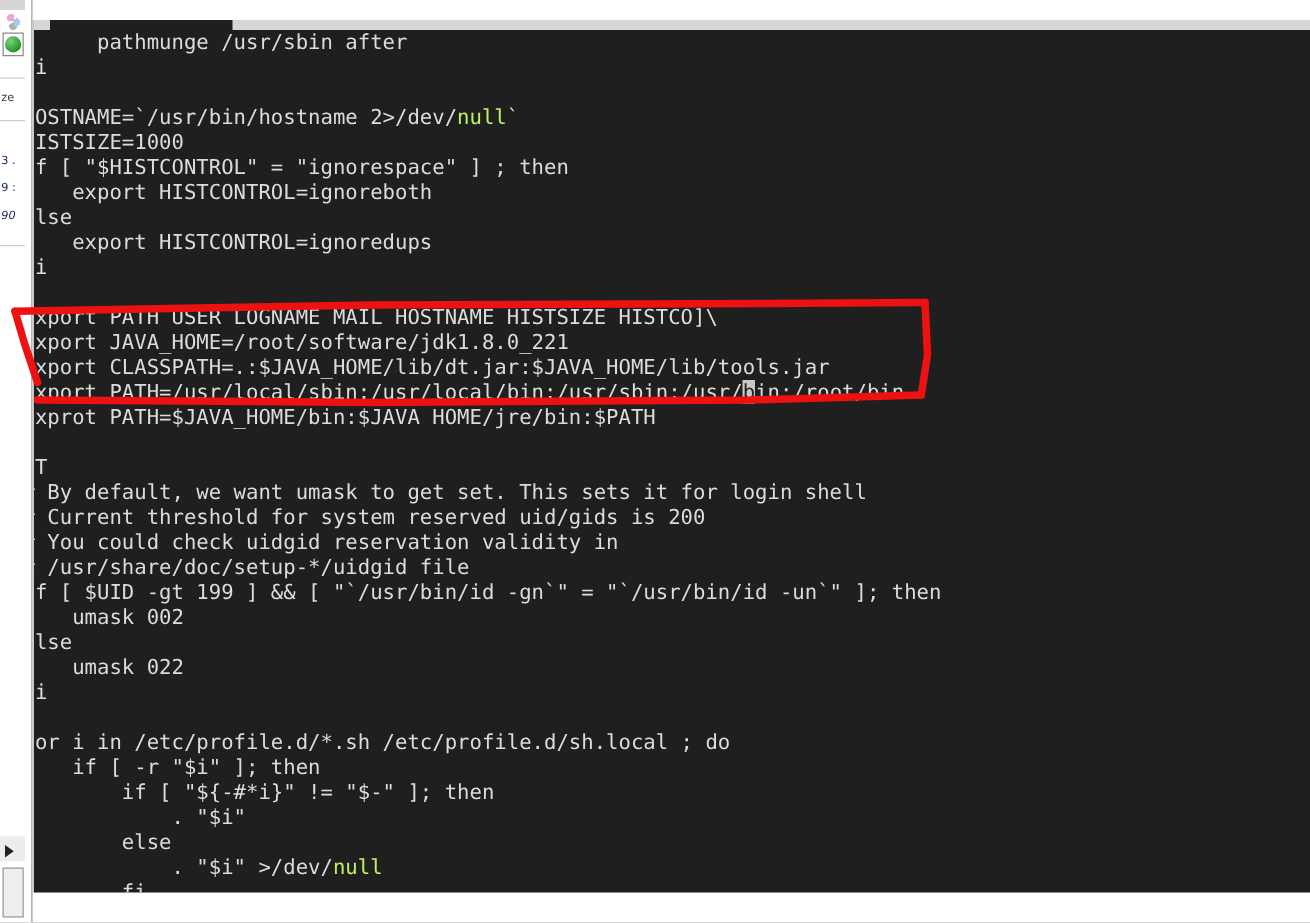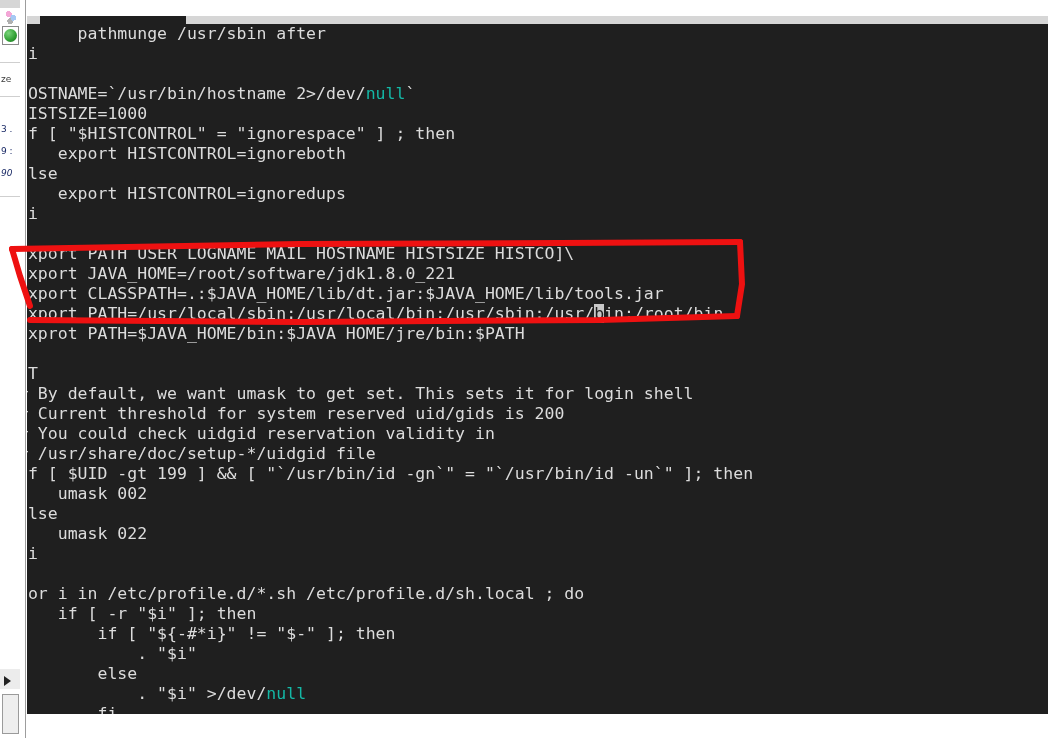--- a/index.html
+++ b/index.html
@@ -140,21 +140,21 @@
     font-size: 16.5px;
     line-height: 20px;
     color: #dcdcdc;
     white-space: pre;
     letter-spacing: 0px;
   }
   .code .ln {
     display: block;
     height: 20px;
   }
-  .mag { color: #14b8a6; }
+  .mag { color: #bef264; }
   .cursor {
     background: #c8c8c8;
     color: #1f1f1f;
   }
 
   
   .annot {
     position: absolute;
     left: 0; top: 0;
     width: 1048px; height: 738px;

